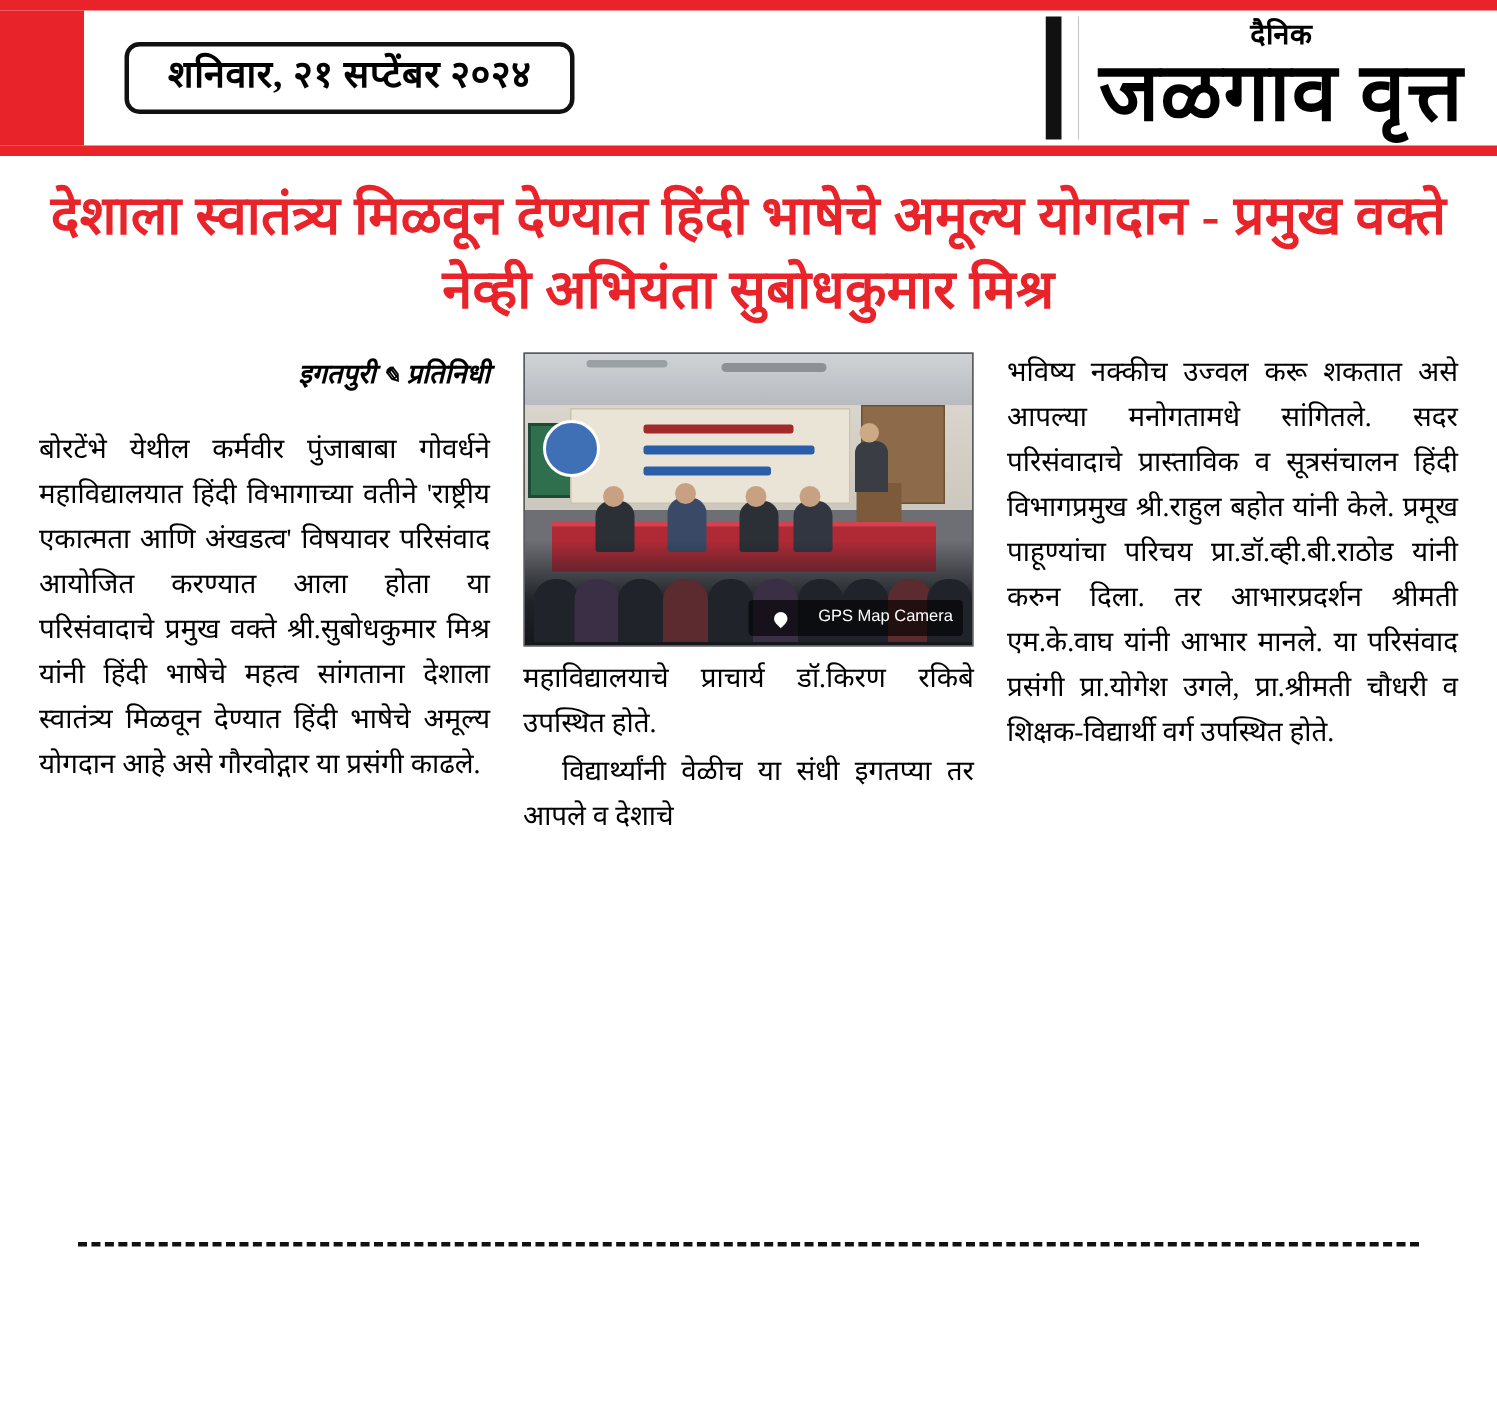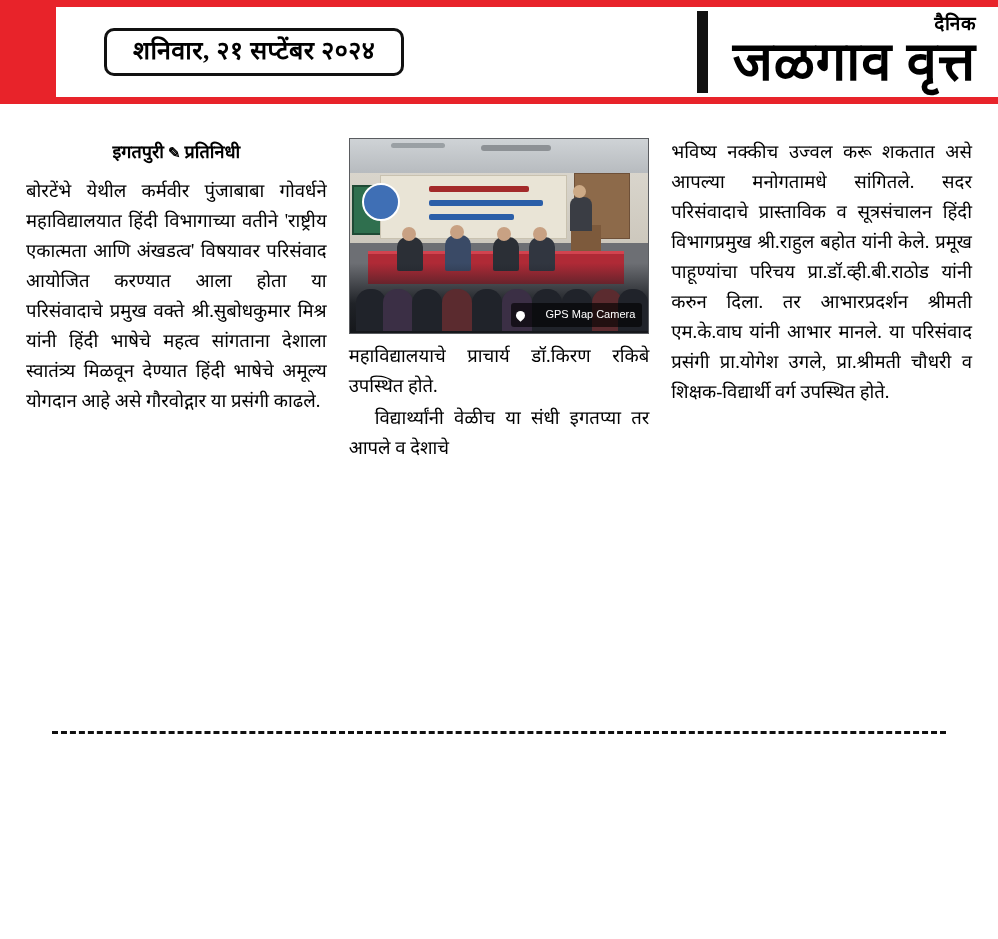--- a/index.html
+++ b/index.html
@@ -29,21 +29,21 @@
   }
   .mast-left-bar {
     position: absolute;
     left: 0;
     top: 0;
     bottom: 0;
     width: 56px;
     background: #e8232a;
   }
   .date-pill {
-    margin-left: 104px;
+    margin-left: 83px;
     border: 3px solid #111;
     border-radius: 10px;
     padding: 6px 26px 9px 26px;
     font-family: "Liberation Serif", serif;
     font-weight: bold;
     font-size: 25px;
     line-height: 1.1;
     letter-spacing: .5px;
     background: #fff;
     white-space: nowrap;
@@ -71,21 +71,20 @@
   .brandbox {
     text-align: center;
     line-height: 1;
     padding-right: 14px;
   }
   .brand-small {
     font-weight: bold;
     font-size: 19px;
     letter-spacing: .5px;
     margin-bottom: 2px;
-    text-align: right;
   }
   .brand-main {
     font-weight: bold;
     font-size: 54px;
     letter-spacing: 1px;
     line-height: 1.02;
   }
 
   
   .headline-wrap {
@@ -118,23 +117,24 @@
     column-gap: 22px;
     font-size: 18.5px;
     line-height: 1.62;
     text-align: justify;
     text-justify: inter-word;
     height: 600px;
   }
   .byline {
     font-weight: bold;
     font-size: 18px;
-    text-align: center;
-    margin: 0 0 10px 0;
+    text-align: right;
+    margin: 0 0 22px 0;
     white-space: nowrap;
+    font-style: italic;
   }
   .byline .pen {
     font-size: 15px;
     padding: 0 4px;
   }
   .cols p {
     margin: 0 0 2px 0;
     text-indent: 26px;
   }
   .cols p.noindent { text-indent: 0; }
@@ -219,21 +219,21 @@
   }
   .ph-speaker-head {
     position:absolute; right:21%; top:46px; width:13px; height:13px; border-radius:50%; background:#cdaa86;
   }
   .gps-badge {
     position:absolute; right:6px; bottom:6px;
     background: rgba(0,0,0,.62);
     color:#fff;
     font-family:"Liberation Sans", sans-serif;
     font-size:11px;
-    padding:3px 7px 3px 5px;
+    padding:3px 7px 3px 17px;
     border-radius:3px;
     display:flex; align-items:center; gap:20px;
   }
   .gps-badge .pin {
     width:9px; height:9px; border-radius:50% 50% 50% 0;
     transform: rotate(-45deg);
     background:#fff;
     display:inline-block;
   }
 
@@ -257,20 +257,21 @@
   <div class="mast-right">
     <div class="saw"></div>
     <div class="brandbox">
       <div class="brand-small">दैनिक</div>
       <div class="brand-main">जळगाव वृत्त</div>
     </div>
   </div>
 </div>
 
 <div class="headline-wrap">
+  <div class="headline">देशाला स्वातंत्र्य मिळवून देण्यात हिंदी भाषेचे अमूल्य योगदान - प्रमुख वक्ते नेव्ही अभियंता सुबोधकुमार मिश्र</div>
 </div>
 
 <div class="content">
   <div class="cols">
 
     <div class="byline">
       <span>इगतपुरी</span><span class="pen">✎</span><span>प्रतिनिधी</span>
     </div>
 
     <p class="noindent">बोरटेंभे येथील कर्मवीर पुंजाबाबा गोवर्धने महाविद्यालयात हिंदी विभागाच्या वतीने 'राष्ट्रीय एकात्मता आणि अंखडत्व' विषयावर परिसंवाद आयोजित करण्यात आला होता या परिसंवादाचे प्रमुख वक्ते श्री.सुबोधकुमार मिश्र यांनी हिंदी भाषेचे महत्व सांगताना देशाला स्वातंत्र्य मिळवून देण्यात हिंदी भाषेचे अमूल्य योगदान आहे असे गौरवोद्गार या प्रसंगी काढले.</p>

